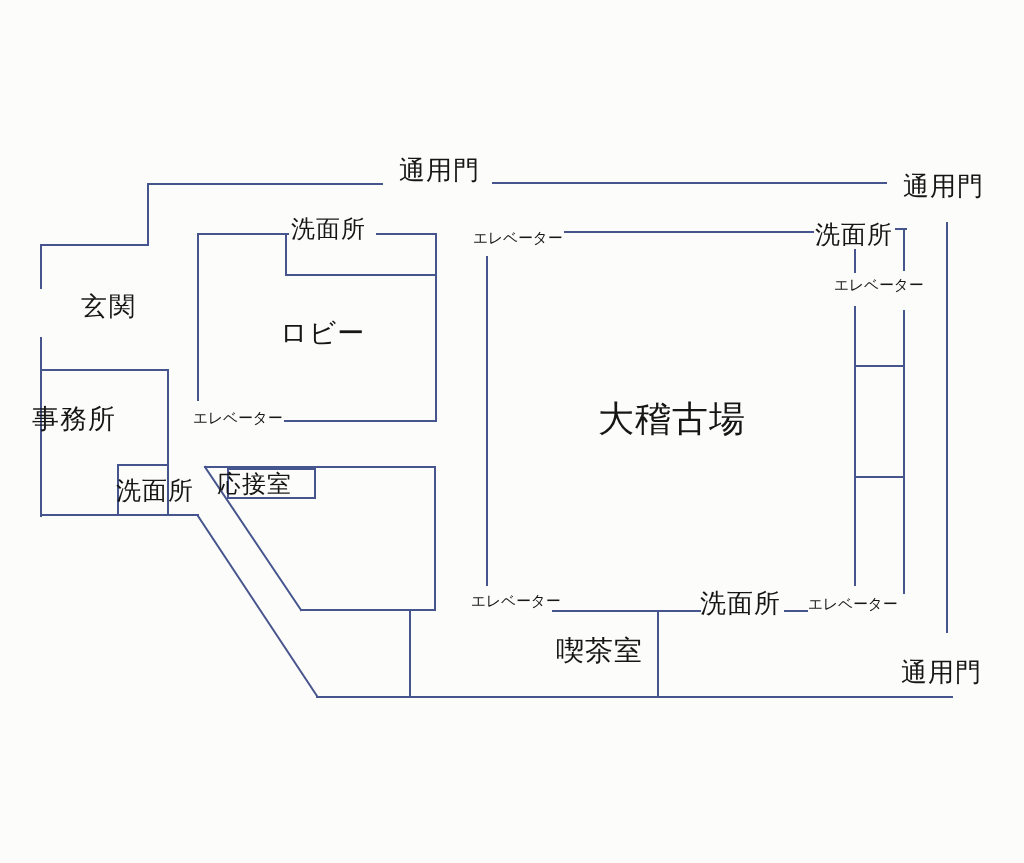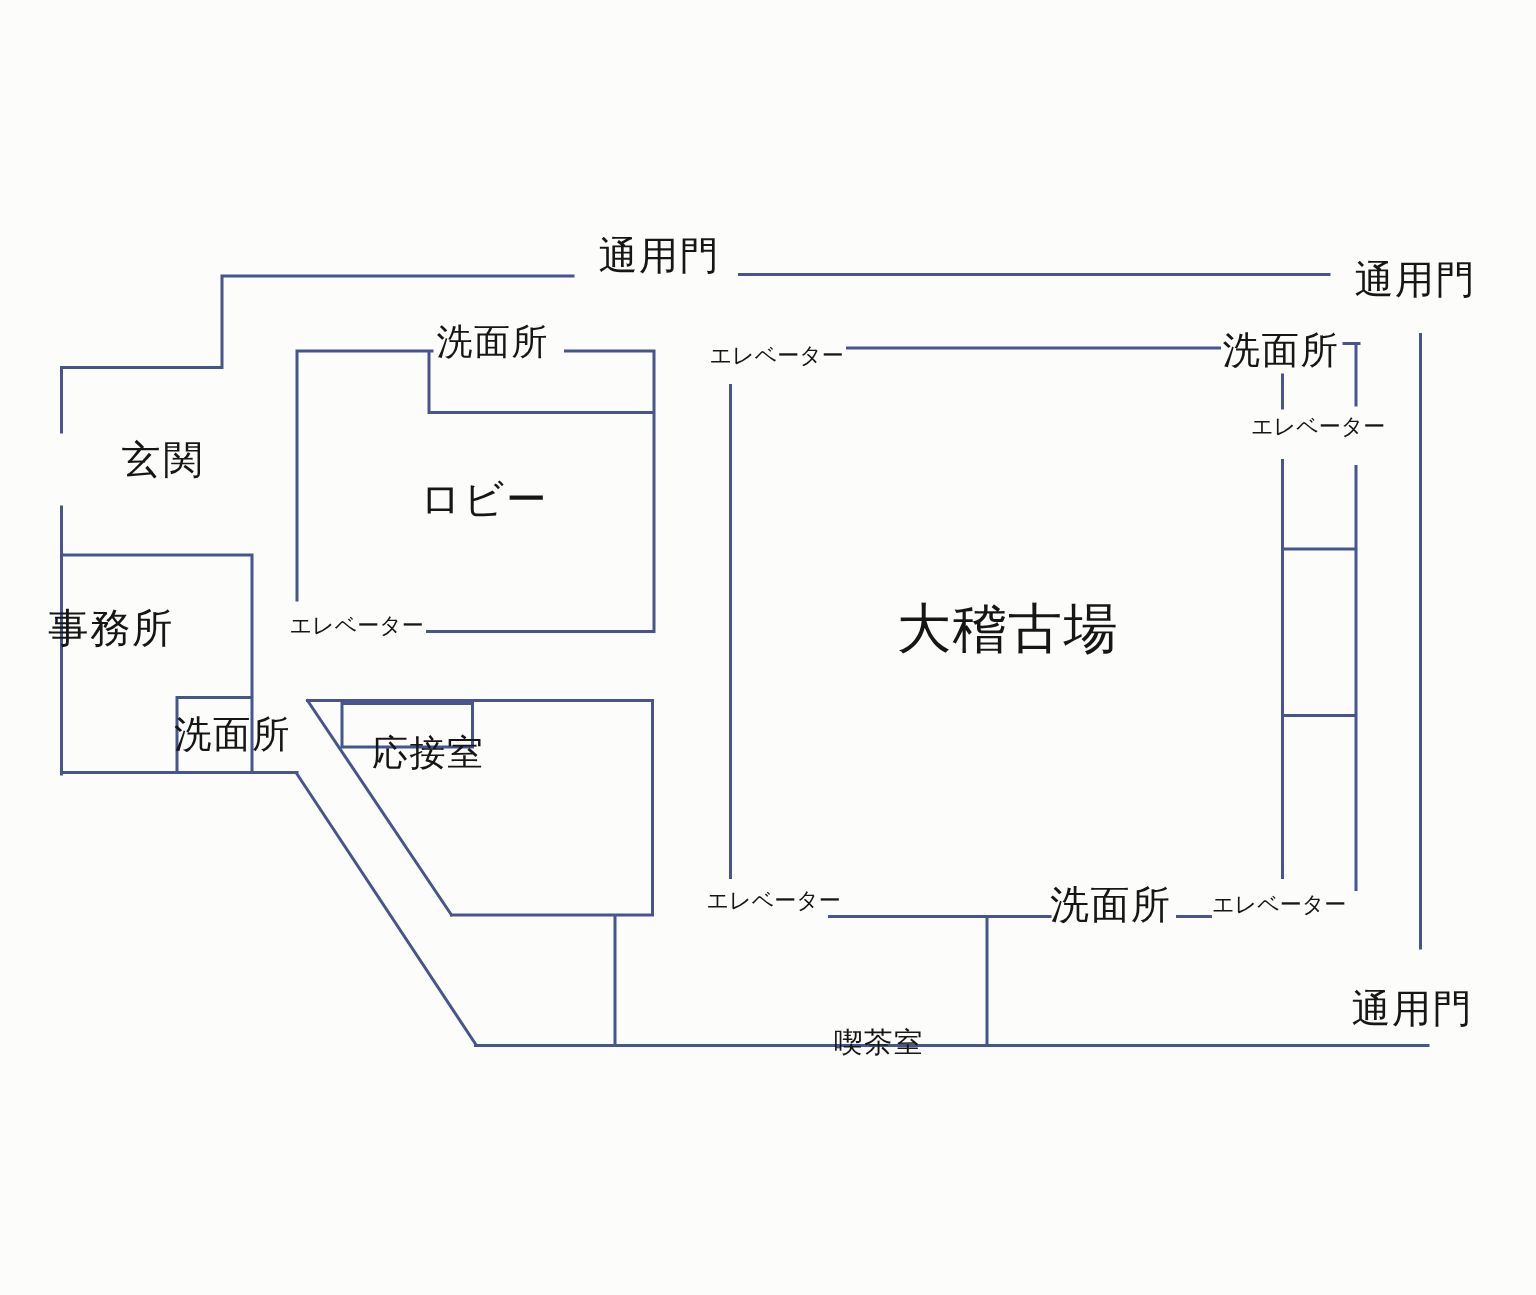--- a/index.html
+++ b/index.html
@@ -31,22 +31,22 @@
   #gate-right      {left:903px;top:173px;}
   #gate-bottom     {left:901px;top:659px;}
   #washroom-lobby  {left:291px;top:216px;font-size:24px;}
   #washroom-top-right{left:815px;top:221px;font-size:25px;}
   #washroom-left   {left:116px;top:477px;font-size:25px;}
   #washroom-bottom {left:700px;top:590px;}
   #entrance        {left:81px;top:293px;letter-spacing:2px;text-align:right;}
   #lobby-label     {left:280px;top:319px;font-size:27px;}
   #office          {left:32px;top:405px;font-size:27px;}
   #practice-hall   {left:598px;top:376px;font-size:36px;margin-top:24px;}
-  #reception       {left:248px;top:471px;margin-top:19px;}
-  #tea-room        {left:556px;top:686px;font-size:19px;}
+  #reception       {left:217px;top:471px;}
+  #tea-room        {left:556px;top:636px;font-size:28px;}
   #elevator-lobby       {left:193px;top:410px;}
   #elevator-hall-top    {left:473px;top:230px;}
   #elevator-right-top   {left:834px;top:277px;}
   #elevator-hall-bottom {left:471px;top:593px;}
   #elevator-bottom-right{left:808px;top:596px;}
 </style>
 </head>
 <body>
 
 <div id="plan">

